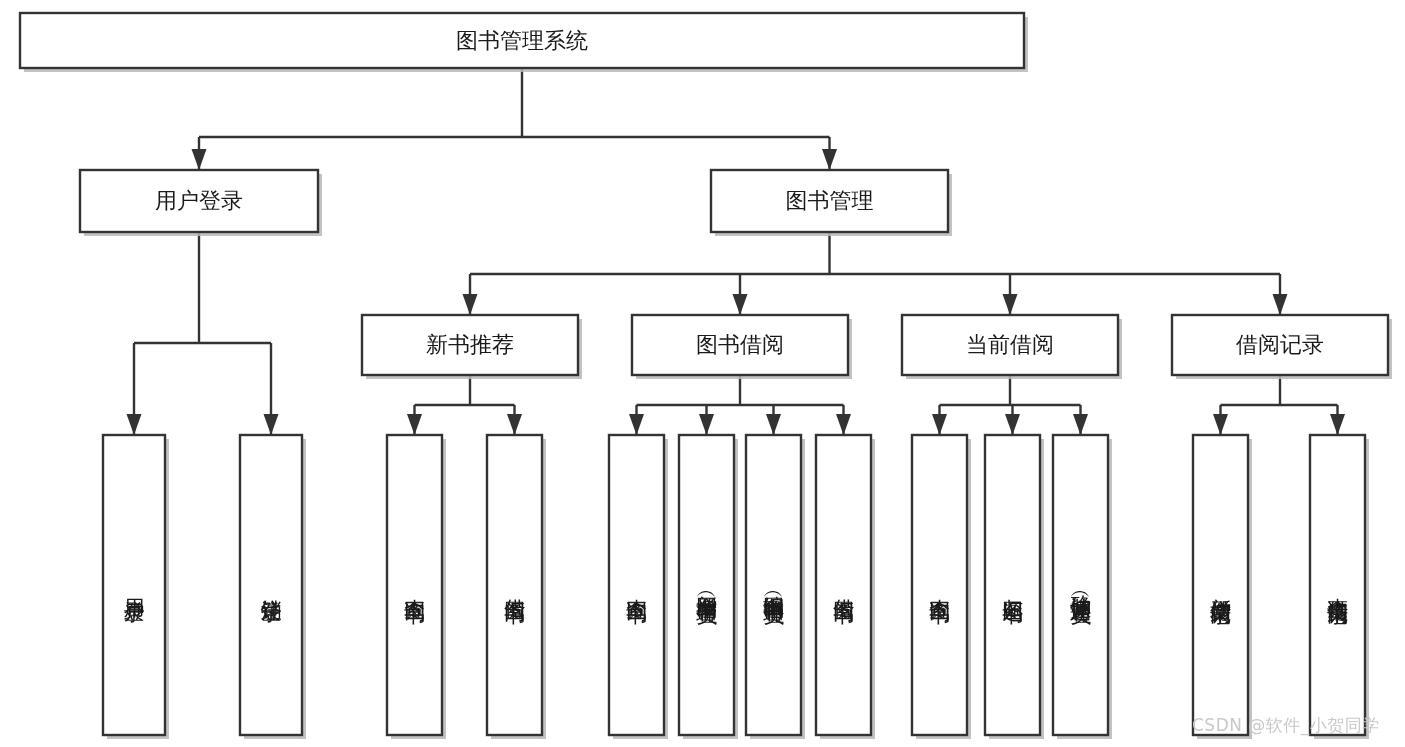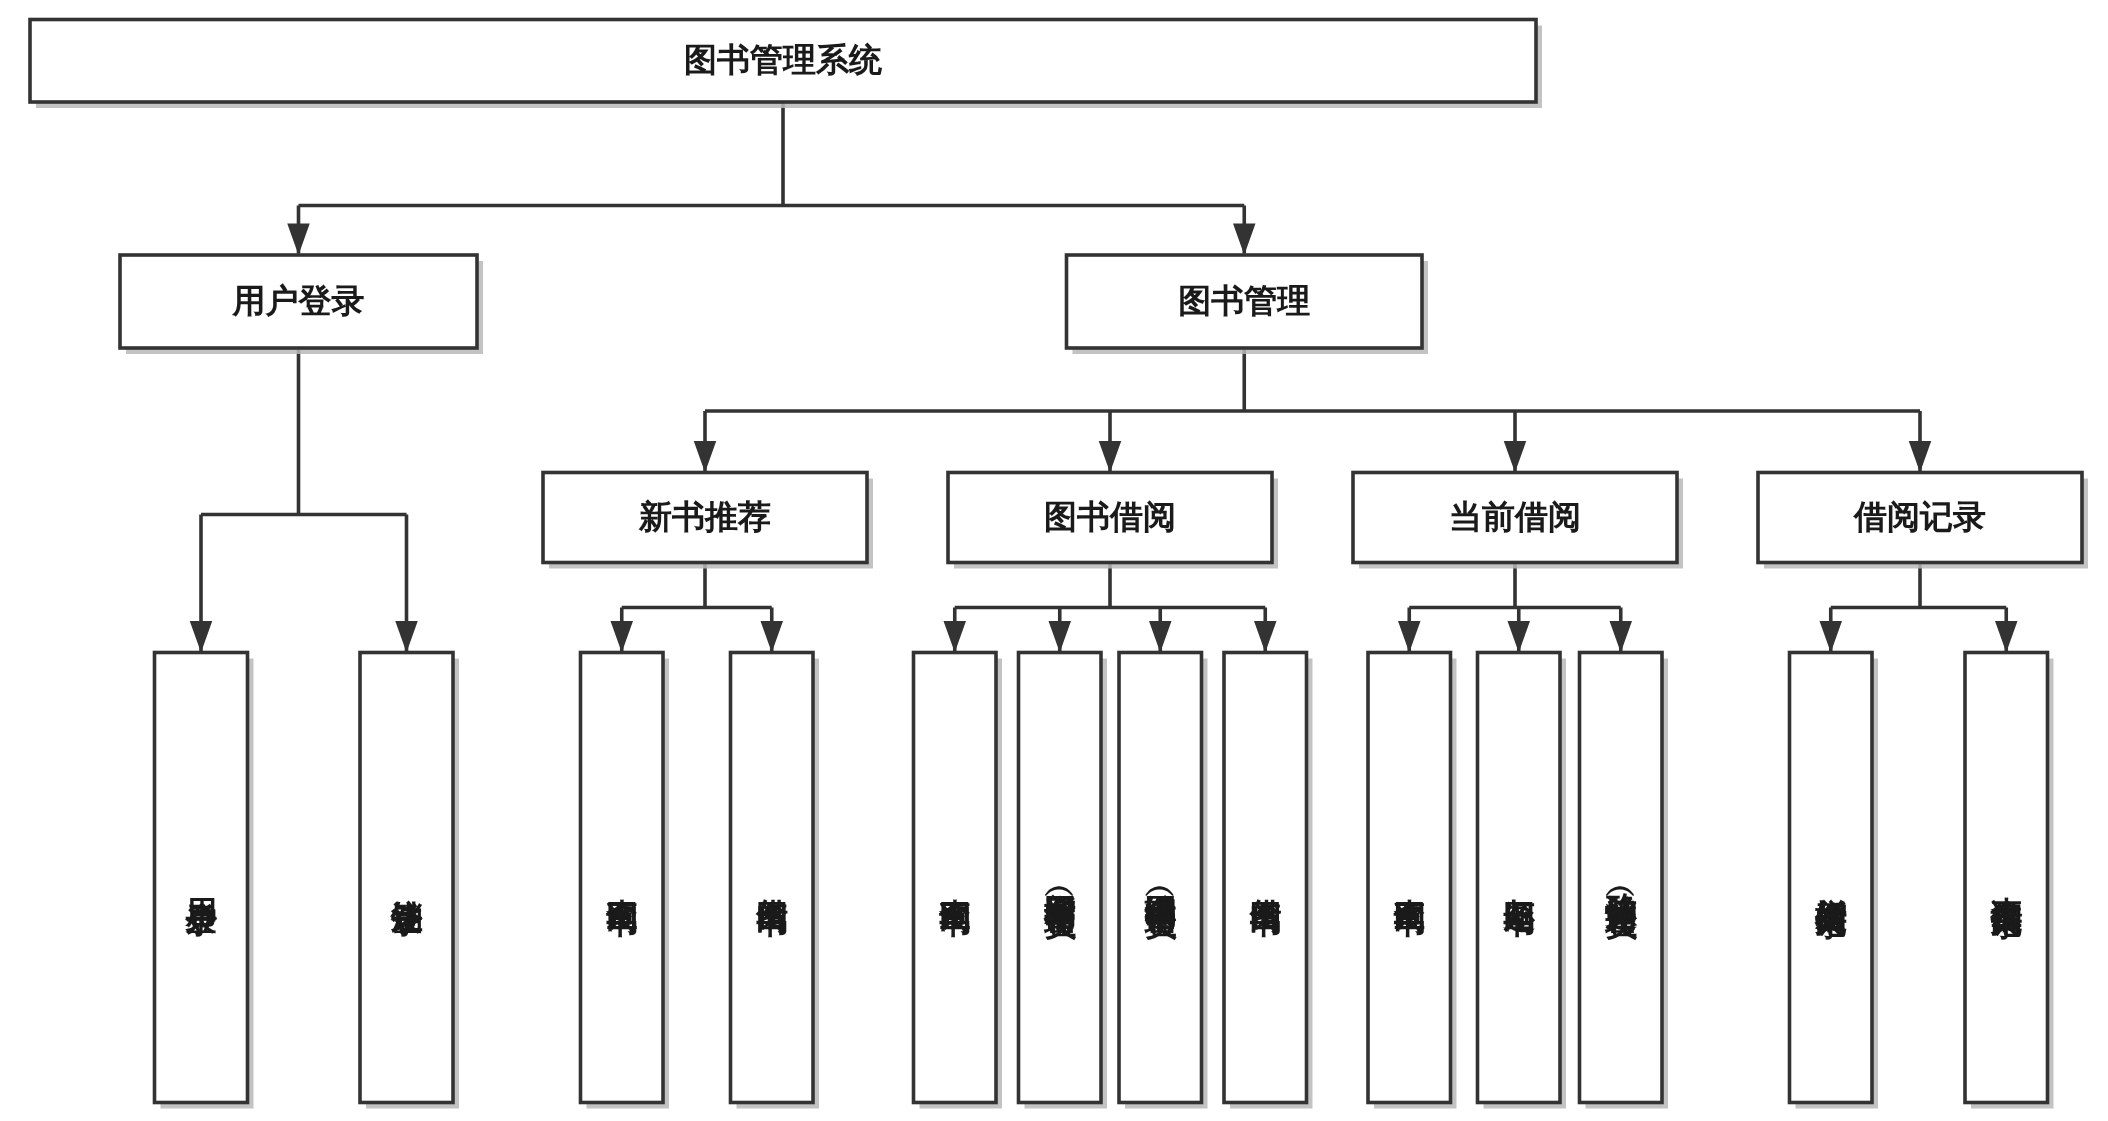--- a/index.html
+++ b/index.html
@@ -11,21 +11,20 @@
     width: 1405px;
     height: 747px;
     font-family: "DejaVu Sans", "Liberation Sans", sans-serif;
     overflow: hidden;
     position: relative;
   }
   #diagram-root {
     position: relative;
     width: 1176px;
     height: 747px;
-    font-weight: bold;
   }
   svg.diagram-svg {
     position: absolute;
     top: 0;
     left: 0;
     width: 1405px;
     height: 747px;
     display: block;
   }
   .node-box {
@@ -196,13 +195,14 @@
       <div class="leaf-label-v" style="left: 609px; top: 435px; width: 55px; height: 300px;">查询图书</div>
       <div class="leaf-label-v" style="left: 679px; top: 435px; width: 55px; height: 300px;">新增图书（管理员）</div>
       <div class="leaf-label-v" style="left: 746px; top: 435px; width: 55px; height: 300px;">编辑图书（管理员）</div>
       <div class="leaf-label-v" style="left: 816px; top: 435px; width: 55px; height: 300px;">借阅图书</div>
       <div class="leaf-label-v" style="left: 912px; top: 435px; width: 55px; height: 300px;">查询图书</div>
       <div class="leaf-label-v" style="left: 985px; top: 435px; width: 55px; height: 300px;">归还图书</div>
       <div class="leaf-label-v" style="left: 1053px; top: 435px; width: 55px; height: 300px;">确认归还（管理员）</div>
       <div class="leaf-label-v" style="left: 1193px; top: 435px; width: 55px; height: 300px;">新增借阅记录</div>
       <div class="leaf-label-v" style="left: 1310px; top: 435px; width: 55px; height: 300px;">查询借阅记录</div>
     </div>
+  <div class="watermark" style="left: 1192px; top: 714px;">CSDN @软件_小贺同学</div>
 </div>
 
 </body></html>

